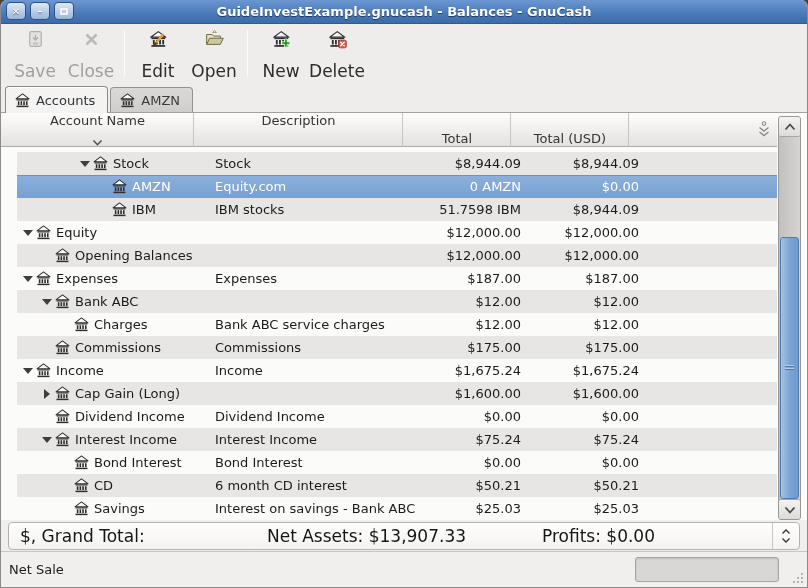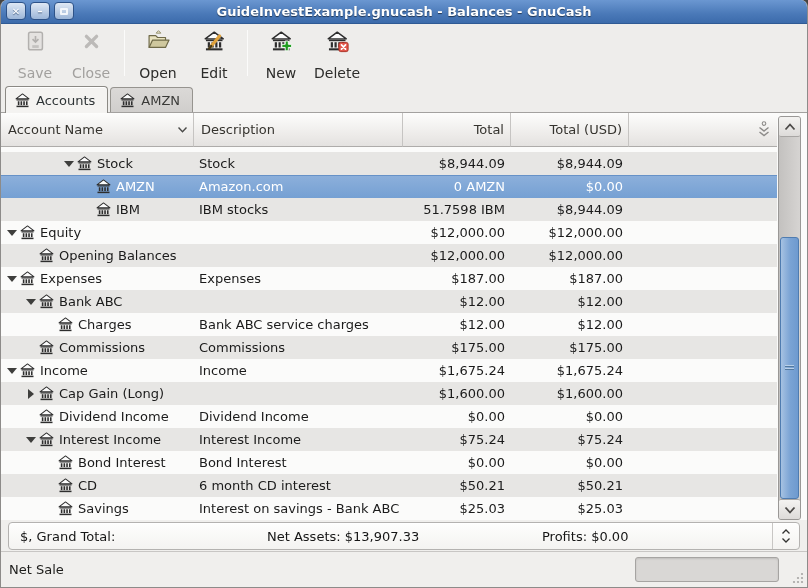--- a/index.html
+++ b/index.html
@@ -10,44 +10,44 @@
   .titlebar { height:24px; flex:0 0 24px; background:linear-gradient(#6b97d1,#4a79b8 60%,#3c6bab); position:relative; display:flex; align-items:center; justify-content:center; border-bottom:1px solid #2f5档; border-bottom:1px solid #2f5a94; }
   .titlebar .title { color:#fff; font-size:13px; font-weight:bold; text-shadow:0 1px 1px rgba(0,0,0,.55); }
   .winbtns { position:absolute; left:5px; top:2px; display:flex; gap:4px; }
   .winbtn { width:20px; height:18px; border-radius:4px; border:1px solid #2d5288; background:linear-gradient(#dfe8f4,#9cb6d8); color:#fff; font-size:10px; font-weight:bold; display:flex; align-items:center; justify-content:center; text-shadow:0 1px 1px rgba(40,70,110,.8); cursor:default; }
   .maxglyph { width:8px; height:7px; border:2px solid #f2f6fb; border-radius:1px; }
 
   
   .toolbar { height:61px; flex:0 0 61px; background:#eeedeb; display:flex; align-items:flex-start; padding:4px 0 0 6px; }
   .tbtn { width:56px; height:53px; display:flex; flex-direction:column; align-items:center; justify-content:flex-start; border-radius:3px; }
   .tbtn .ticon { width:27px; height:27px; margin-top:1px; }
-  .tbtn .tlabel { font-size:14px; color:#2c2c2a; margin-top:12px; }
+  .tbtn .tlabel { font-size:17px; color:#2c2c2a; margin-top:12px; }
   .tbtn.disabled .tlabel { color:#a2a09e; }
   .tsep { width:1px; height:46px; background:#d2d0ce; border-right:1px solid #fbfbfa; margin:2px 5px 0 5px; }
 
   
   .tabstrip { height:28px; flex:0 0 28px; background:#eeedeb; display:flex; align-items:flex-end; padding-left:4px; border-bottom:1px solid #a3a19f;text-align:right; }
   .tab { display:flex; align-items:center; gap:6px; font-size:13px; color:#2e3436; padding:0 12px 0 9px; height:25px; border:1px solid #96948f; border-bottom:none; border-radius:4px 4px 0 0; margin-right:2px; }
   .tab.active { background:#f4f3f1; height:27px; margin-bottom:-1px; border-color:#8b8984; box-shadow:inset 0 1px 0 #ffffff; }
   .tab.inactive { background:linear-gradient(#dbd9d7,#d0cecc); color:#3a3a38; }
   .tab svg { width:15px; height:15px; }
 
   
   .content { position:relative; background:#fbfbfa; flex:0 0 407px; height:407px; }
   .hdr { display:flex; height:34px; width:calc(100% - 30px); }
-  .hcell { background:linear-gradient(#fdfdfc,#eceae8 70%,#e4e2e0); border-right:1px solid #c6c4c2; border-bottom:1px solid #aeacaa; font-size:13px; color:#36342f; display:flex; align-items:center; padding:0 6px 0 7px; }
+  .hcell { background:linear-gradient(#fdfdfc,#eceae8 70%,#e4e2e0); border-right:1px solid #c6c4c2; border-bottom:1px solid #aeacaa; font-size:13px; color:#36342f; display:flex; align-items:center; padding:0 6px 0 7px;flex-direction:column; }
   .hcell.num { justify-content:flex-end; }
   .h-name { width:193px; justify-content:space-between; }
   .h-desc { width:209px; }
   .h-total { width:108px; }
   .h-usd  { width:118px; }
   .h-fill { flex:1; border-right:none; }
   .h-chooser { width:27px; border-right:none; justify-content:center; padding:0; }
 
-  .rows { width:calc(100% - 30px); }
+  .rows { width:calc(100% - 30px);padding-left:16px; }
   .sliver { height:5px; background:#fbfbfa; }
   .row { display:flex; height:23px; font-size:13px; color:#1b1b1b; align-items:stretch; }
   .row.gray { background:#e7e6e4; }
   .row.white { background:#fbfbfa; }
   .row.sel { background:linear-gradient(#8db0db,#729fd2); background:linear-gradient(#8db0db,#75a0d3); color:#ffffff; box-shadow:inset 0 1px 0 #6792c7; }
   .c-name { width:193px; display:flex; align-items:center; overflow:hidden; white-space:nowrap; }
   .c-desc { width:209px; display:flex; align-items:center; padding-left:5px; overflow:hidden; white-space:nowrap; }
   .c-total { width:108px; display:flex; align-items:center; justify-content:flex-end; padding-right:6px; }
   .c-usd { width:118px; display:flex; align-items:center; justify-content:flex-end; padding-right:6px; }
   .c-fill { flex:1; }
@@ -62,21 +62,21 @@
   .vscroll { position:absolute; top:3px; right:6px; width:23px; height:404px; background:#cfcdcb; border:1px solid #9a9896; border-radius:3px; display:flex; flex-direction:column; }
   .sbtn { height:20px; flex:0 0 20px; background:linear-gradient(#f4f3f1,#dddbd9); display:flex; align-items:center; justify-content:center; border-radius:2px; }
   .sbtn.up { border-bottom:1px solid #a8a6a4; }
   .sbtn.down { border-top:1px solid #a8a6a4; }
   .strack { flex:1; position:relative; background:linear-gradient(90deg,#c3c1bf,#d6d4d2); }
   .sthumb { position:absolute; left:1px; right:1px; top:100px; height:262px; border-radius:3px; border:1px solid #4f7cb0; background:linear-gradient(90deg,#a6c2e2,#7aa3d4 55%,#6e9acf); display:flex; align-items:center; justify-content:center; flex-direction:column; gap:2px; }
   .sthumb span { display:block; width:9px; height:1px; background:#53799f; box-shadow:0 -1px 0 #b9d0e8; }
 
   
   .summary { height:31px; flex:0 0 31px; background:#f0efed; padding:2px 7px 0 7px; }
-  .sumbox { height:28px; border:1px solid #b4b2b0; border-radius:4px; background:linear-gradient(#fefefd,#f4f3f1); position:relative; display:flex; align-items:center; font-size:13px; color:#161616; box-shadow:inset 0 1px 0 #fff; }
+  .sumbox { height:28px; border:1px solid #b4b2b0; border-radius:4px; background:linear-gradient(#fefefd,#f4f3f1); position:relative; display:flex; align-items:center; font-size:17px; color:#161616; box-shadow:inset 0 1px 0 #fff; }
   .sum-grand { position:absolute; left:11px; }
   .sum-assets { position:absolute; left:250px;margin-left:8px; }
   .sum-profits { position:absolute; left:533px; }
   .spinner { position:absolute; right:0; top:0; bottom:0; width:27px; border-left:1px solid #c8c6c4; display:flex; align-items:center; justify-content:center; }
 
   
   .statusbar { flex:1; background:#f0efed; border-top:1px solid #c8c6c4; position:relative; display:flex; align-items:center; }
   .statusbar .stext { font-size:13px; color:#1c1c1a; padding-left:8px; }
   .progressbox { position:absolute; right:28px; top:5px; width:144px; height:25px; background:#d9d7d5; border:1px solid #a6a4a2; border-radius:3px; box-shadow:inset 0 1px 2px rgba(0,0,0,.12); }
   .grip { position:absolute; right:3px; bottom:3px; }
@@ -122,33 +122,33 @@
     </div>
     <div class="tbtn disabled">
       <svg class="ticon" viewBox="0 0 26 26">
         <path d="M7.5 8 L18.5 19 M18.5 8 L7.5 19" stroke="#bcbab8" stroke-width="3.6" stroke-linecap="round" fill="none"></path>
       </svg>
       <div class="tlabel">Close</div>
     </div>
     <div class="tsep"></div>
     <div class="tbtn">
       <svg class="ticon" viewBox="0 0 26 26">
+        <use href="#bank" transform="translate(1.5,2) scale(1.4)"></use>
+        <path d="M9.5 18.5 L18.5 7.5" stroke="#e0a23c" stroke-width="3.4" stroke-linecap="round"></path>
+        <path d="M7.2 21.2 L9.5 18.5" stroke="#4a3c18" stroke-width="2.6" stroke-linecap="round"></path>
+      </svg>
+      <div class="tlabel">Edit</div>
+    </div>
+    <div class="tbtn">
+      <svg class="ticon" viewBox="0 0 26 26">
         <path d="M10.5 4.5 L13 1.8 L15.5 4.5 Z" fill="#f6f1dc" stroke="#8a855f" stroke-width="1"></path>
         <path d="M2.8 20 V7.2 h7.2 l2 2 h8.6 v3.4" fill="#e8e2be" stroke="#6f6a48" stroke-width="1.3" stroke-linejoin="round"></path>
         <path d="M2.8 20 L6.6 12 H24.4 L20.6 20 Z" fill="#cfc89e" stroke="#6f6a48" stroke-width="1.3" stroke-linejoin="round"></path>
       </svg>
       <div class="tlabel">Open</div>
-    </div>
-    <div class="tbtn">
-      <svg class="ticon" viewBox="0 0 26 26">
-        <use href="#bank" transform="translate(1.5,2) scale(1.4)"></use>
-        <path d="M9.5 18.5 L18.5 7.5" stroke="#e0a23c" stroke-width="3.4" stroke-linecap="round"></path>
-        <path d="M7.2 21.2 L9.5 18.5" stroke="#4a3c18" stroke-width="2.6" stroke-linecap="round"></path>
-      </svg>
-      <div class="tlabel">Edit</div>
     </div>
     <div class="tsep"></div>
     <div class="tbtn">
       <svg class="ticon" viewBox="0 0 26 26">
         <use href="#bank" transform="translate(1.5,2) scale(1.4)"></use>
         <path d="M17 13 h3.4 v3.6 h3.6 v3.4 h-3.6 v3.6 h-3.4 v-3.6 h-3.6 v-3.4 h3.6 z" fill="#1f9c1f" stroke="#ffffff" stroke-width="1"></path>
       </svg>
       <div class="tlabel">New</div>
     </div>
     <div class="tbtn">
@@ -223,21 +223,21 @@
   </div>
         <div class="row sel">
     <div class="c-name">
       <span class="indent" style="width: 79px;"></span>
       <span class="expander none"></span>
       <svg class="bank" viewBox="0 0 16 16">
               <use href="#bank"></use>
             </svg>
       <span class="rname">AMZN</span>
     </div>
-    <div class="c-desc rdesc">Amazon.com</div>
+    <div class="c-desc rdesc">Equity.com</div>
     <div class="c-total rtotal">0 AMZN</div>
     <div class="c-usd rusd">$0.00</div>
     <div class="c-fill"></div>
   </div>
         <div class="row gray">
     <div class="c-name">
       <span class="indent" style="width: 79px;"></span>
       <span class="expander none"></span>
       <svg class="bank" viewBox="0 0 16 16">
               <use href="#bank"></use>

